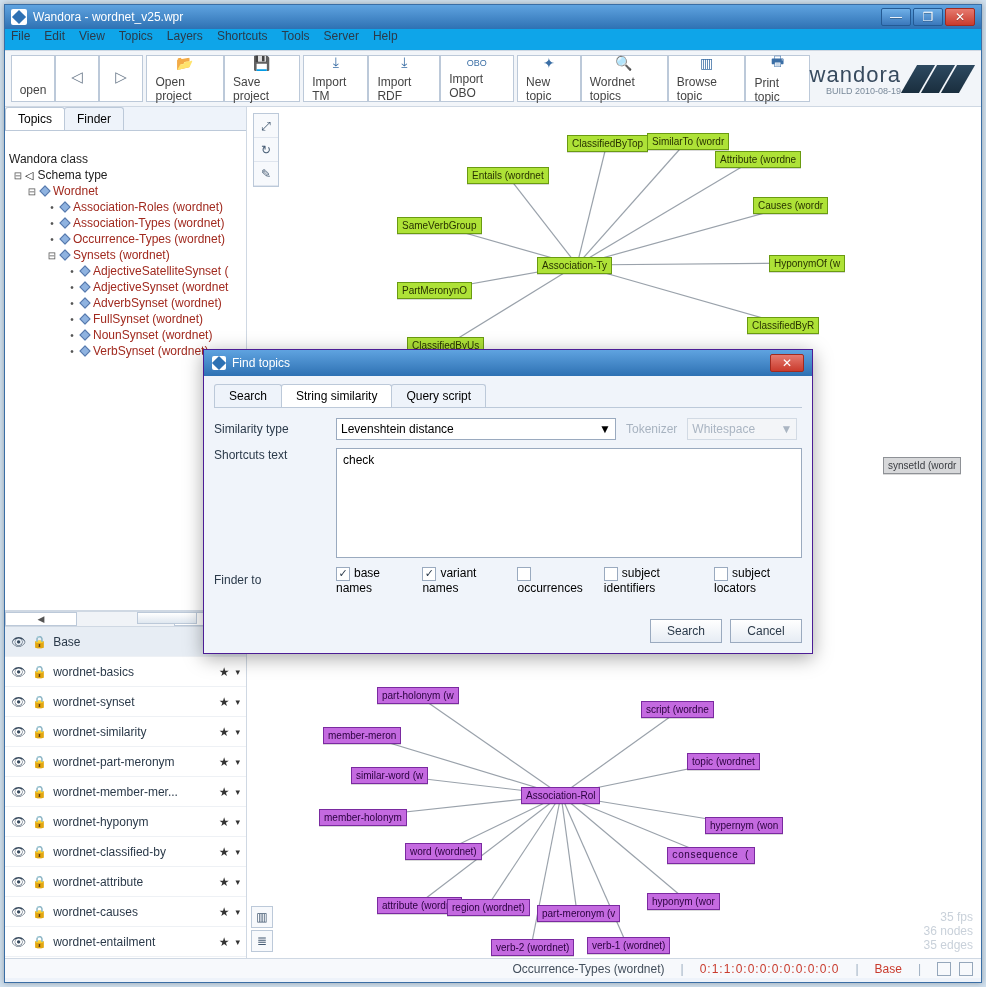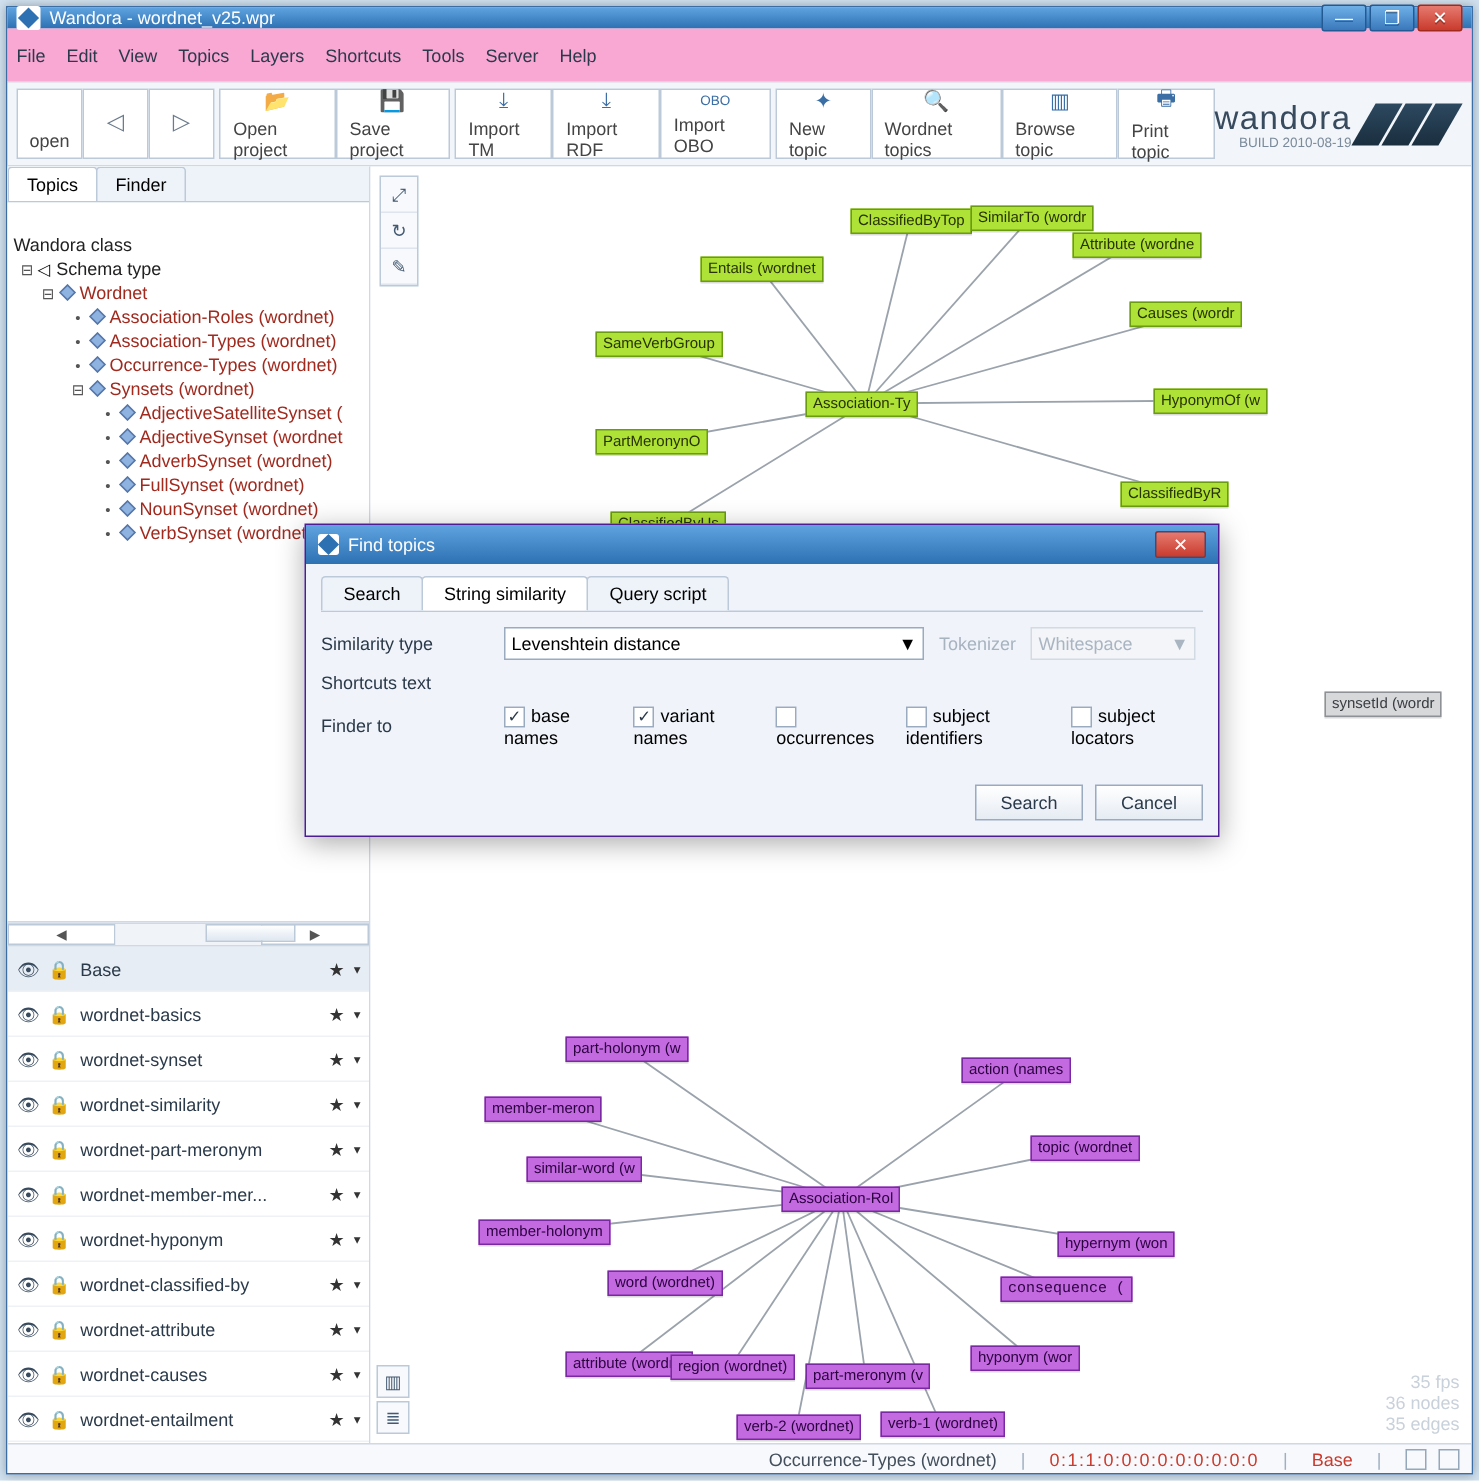--- a/index.html
+++ b/index.html
@@ -1,25 +1,25 @@
 <!DOCTYPE html>
 <html><head>
 <meta charset="utf-8">
 <style>
   * { box-sizing: border-box; font-family: "Segoe UI", Tahoma, sans-serif; font-size: 12px; }
   body { margin: 0; background: #d0e0ee; padding: 4px; overflow:hidden;}
   .window { width: 978px; height: 979px; background:#eef3fa; border:1px solid #3a6ea5; box-shadow: 0 0 6px rgba(0,0,0,.3); position:relative;}
-  .titlebar { height: 14px; background: linear-gradient(#5fa3e0,#2e71b3); display:flex; align-items:center; color:#fff; padding:4px 6px; font-size:13px;}
+  .titlebar { height: 24px; background: linear-gradient(#5fa3e0,#2e71b3); display:flex; align-items:center; color:#fff; padding:4px 6px; font-size:13px;}
   .titlebar .t-icon{width:16px;height:16px;background:#fff;border-radius:2px;margin-right:6px;position:relative;}
   .titlebar .t-icon::after{content:"";position:absolute;inset:3px;background:#2e71b3;transform:rotate(45deg);}
   .titlebar .title{flex:1;}
   .win-buttons{display:flex;gap:2px;}
   .win-btn{width:30px;height:18px;border:1px solid #245a94;background:linear-gradient(#6fb0e8,#3a78bb);color:#fff;display:flex;align-items:center;justify-content:center;border-radius:2px;text-shadow:0 1px 0 rgba(0,0,0,.3);}
   .win-btn.close{background:linear-gradient(#e67a6f,#c93b2d);border-color:#a12a1f;}
-  .menubar{height:36px;background:#f9a8d4;border-bottom:1px solid #cfd8e3;display:flex;align-items:center;padding:0 6px;gap:14px;color:#2b3a4a;}
+  .menubar{height:22px;background:#0ea5e9;border-bottom:1px solid #cfd8e3;display:flex;align-items:flex-start;padding:0 6px;gap:14px;color:#2b3a4a;}
   .toolbar{height:56px;background:#f2f5f9;border-bottom:1px solid #cfd8e3;display:flex;align-items:stretch;padding:4px 6px;gap:0;}
   .tb-btn{border:1px solid #bcc9d9;background:#fff;padding:4px 8px;display:flex;flex-direction:column;align-items:center;justify-content:center;min-width:60px;font-size:10px;color:#444;}
   .tb-btn .ic{width:18px;height:18px;margin-bottom:4px;display:flex;align-items:center;justify-content:center;color:#3a6ea5;font-size:14px;}
   .tb-btn.small{min-width:44px;}
   .tb-btn.arrow .ic{font-size:15px;color:#6c7b8c;}
   .tb-sep{width:4px;}
   .brand{margin-left:auto;display:flex;align-items:center;padding-right:8px;color:#374a5e;}
   .brand .logo-txt{font-size:22px;letter-spacing:1px;font-weight:400;}
   .brand .logo-sub{font-size:9px;color:#7a8a9a;margin-top:-2px;text-align:right;}
   .brand .logo-shape{margin-left:8px;display:flex;gap:2px;}
@@ -335,21 +335,21 @@
           <div class="node green" style="left: 220px; top: 60px;">Entails (wordnet</div>
           <div class="node green" style="left: 506px; top: 90px;">Causes (wordr</div>
           <div class="node green" style="left: 150px; top: 110px;">SameVerbGroup</div>
           <div class="node green" style="left: 522px; top: 148px;">HyponymOf (w</div>
           <div class="node green" style="left: 150px; top: 175px;">PartMeronynO</div>
           <div class="node green" style="left: 500px; top: 210px;">ClassifiedByR</div>
           <div class="node green" style="left: 160px; top: 230px;">ClassifiedByUs</div>
           <div class="node grey" style="left: 636px; top: 350px;">synsetId (wordr</div>
           <div class="node purple" style="left: 274px; top: 680px;">Association-Rol</div>
           <div class="node purple" style="left: 130px; top: 580px;">part-holonym (w</div>
-          <div class="node purple" style="left: 394px; top: 594px;">action (names</div>
+          <div class="node purple" style="left: 394px; top: 594px;">script (wordne</div>
           <div class="node purple" style="left: 76px; top: 620px;">member-meron</div>
           <div class="node purple" style="left: 440px; top: 646px;">topic (wordnet</div>
           <div class="node purple" style="left: 104px; top: 660px;">similar-word (w</div>
           <div class="node purple" style="left: 72px; top: 702px;">member-holonym</div>
           <div class="node purple" style="left: 458px; top: 710px;">hypernym (won</div>
           <div class="node purple" style="left: 420px; top: 740px; font-family: Liberation Mono, monospace;">consequence (</div>
           <div class="node purple" style="left: 158px; top: 736px;">word (wordnet)</div>
           <div class="node purple" style="left: 400px; top: 786px;">hyponym (wor</div>
           <div class="node purple" style="left: 130px; top: 790px;">attribute (wordne</div>
           <div class="node purple" style="left: 200px; top: 792px;">region (wordnet)</div>
@@ -404,20 +404,21 @@
         <span class="aux-label">Tokenizer</span>
         <div class="combo dis" style="flex:0 0 110px;">
           <span>Whitespace</span>
             <span>▼</span>
         </div>
       </div>
 
 
       <div class="form-row" style="align-items:flex-start;">
         <div class="label">Shortcuts text</div>
+        <div class="textarea">check</div>
       </div>
 
       <div class="form-row">
         <div class="label">Finder to</div>
         <div id="compare-row" style="display:flex;gap:14px;flex:1;">
             <span><span class="chk checked"></span>base names</span>
             <span><span class="chk checked"></span>variant names</span>
             <span><span class="chk"></span>occurrences</span>
             <span><span class="chk"></span>subject identifiers</span>
             <span><span class="chk"></span>subject locators</span>

